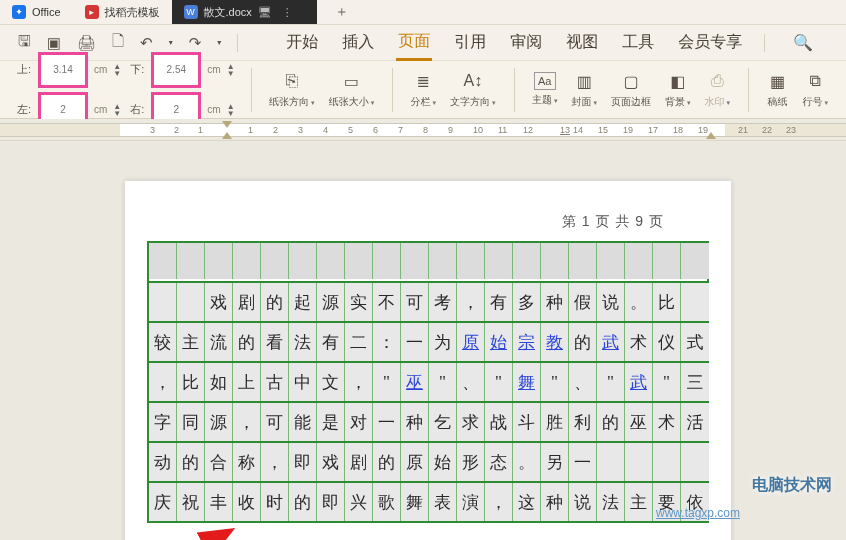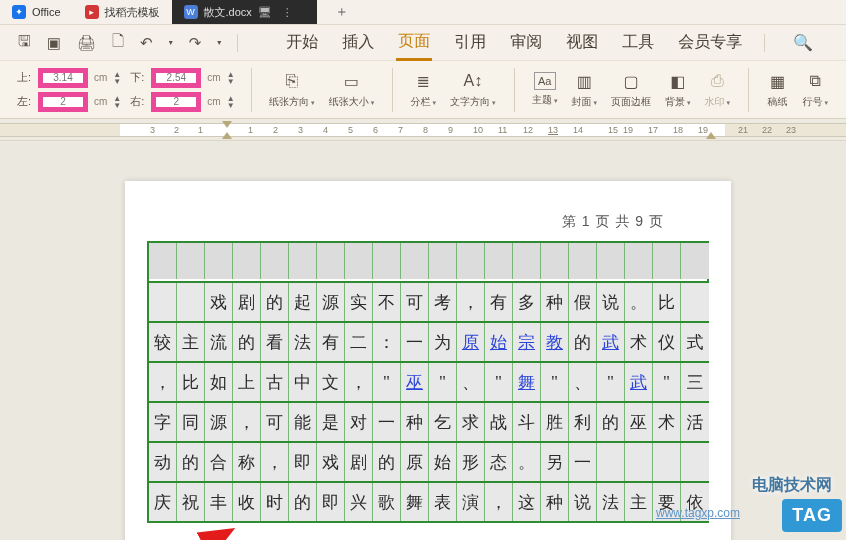--- a/index.html
+++ b/index.html
@@ -58,22 +58,22 @@
     align-items:center;
     padding:0 14px;
     gap:6px;
     background:#f7f3eb;
     border-bottom:1px solid #d8cfbf;
   }
   .margin-group { display:flex; flex-direction:column; gap:4px; }
   .margin-row { display:flex; align-items:center; gap:4px; }
   .margin-label { font-size:11px; color:#5a5248; width:20px; text-align:center; }
   .margin-box {
-    width:50px; height:20px; background:#fff;
-    border:5px solid #ec4899; display:flex; align-items:center;
+    width:50px; height:36px; background:#fff;
+    border:3px solid #ec4899; display:flex; align-items:center;
     justify-content:center; font-size:10px; color:#777;
   }
   .unit { font-size:10px; color:#8a8270; margin:0 2px; }
   .spin { display:inline-block; width:10px; font-size:8px; color:#666; line-height:7px; }
   .rib-sep { width:1px; height:44px; background:#d8cfbf; margin:0 8px; }
   .rib-item { display:flex; flex-direction:column; align-items:center; gap:3px; cursor:pointer; padding:0 4px;}
   .rib-icon { width:22px; height:22px; display:flex; align-items:center; justify-content:center; font-size:16px; color:#5a5248; }
   .rib-label { font-size:10px; color:#5a5248; white-space:nowrap; }
   .chev { font-size:7px; color:#777; margin-left:2px; }
   
@@ -269,23 +269,23 @@
       <span class="ruler-num" style="left: 298px;">3</span>
       <span class="ruler-num" style="left: 323px;">4</span>
       <span class="ruler-num" style="left: 348px;">5</span>
       <span class="ruler-num" style="left: 373px;">6</span>
       <span class="ruler-num" style="left: 398px;">7</span>
       <span class="ruler-num" style="left: 423px;">8</span>
       <span class="ruler-num" style="left: 448px;">9</span>
       <span class="ruler-num" style="left: 473px;">10</span>
       <span class="ruler-num" style="left: 498px;">11</span>
       <span class="ruler-num" style="left: 523px;">12</span>
-      <span class="ruler-num" style="left: 548px; text-decoration: underline;">13</span>
+      <span class="ruler-num" style="left: 560px; text-decoration: underline;">13</span>
       <span class="ruler-num" style="left: 573px;">14</span>
-      <span class="ruler-num" style="left: 598px; margin-left: 10px;">15</span>
+      <span class="ruler-num" style="left: 598px;">15</span>
       <span class="ruler-num" style="left: 623px;">19</span>
       <span class="ruler-num" style="left: 648px;">17</span>
       <span class="ruler-num" style="left: 673px; text-align: right;">18</span>
       <span class="ruler-num" style="left: 698px;">19</span>
       <span class="ruler-num" style="left: 738px;">21</span>
       <span class="ruler-num" style="left: 762px;">22</span>
       <span class="ruler-num" style="left: 786px;">23</span>
     </div>
   <div class="ruler-marker" style="left:222px;">
     <svg width="10" height="8">
@@ -485,14 +485,13 @@
     <defs>
       <marker id="ah" markerWidth="12" markerHeight="12" refX="10" refY="5" orient="auto">
         <polygon points="0,0 12,5 0,10" fill="#e31b1b"></polygon>
       </marker>
     </defs>
     <line x1="10" y1="110" x2="190" y2="10" stroke="#e31b1b" stroke-width="3" marker-end="url(#ah)"></line>
   </svg>
 
   <div class="wm">电脑技术网</div>
   <div class="wm-url">www.tagxp.com</div>
-  <div class="tag-badge">TAG</div>
 </div>
 
 </body></html>

